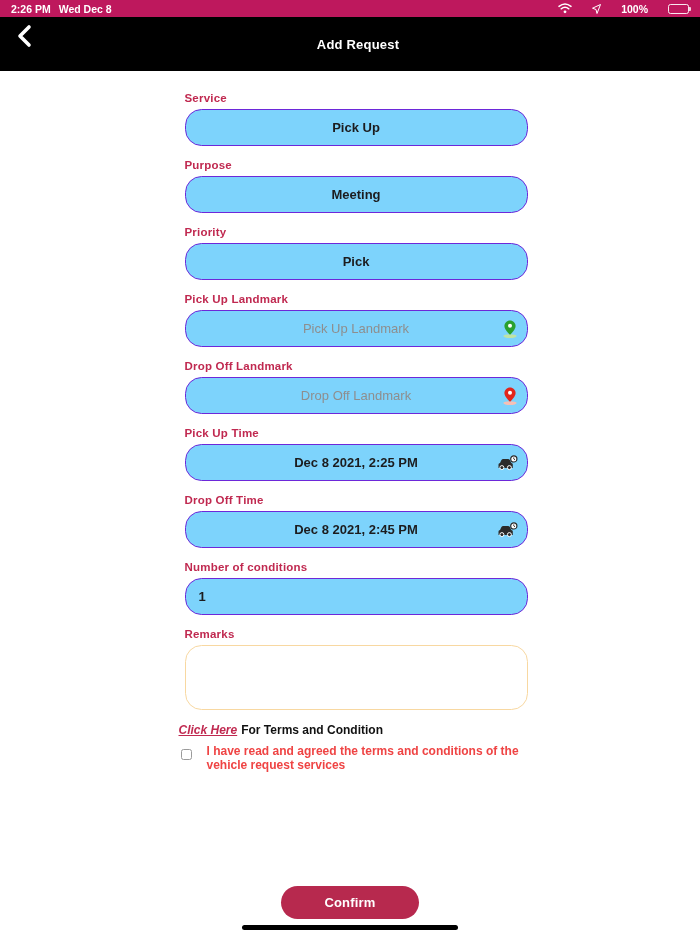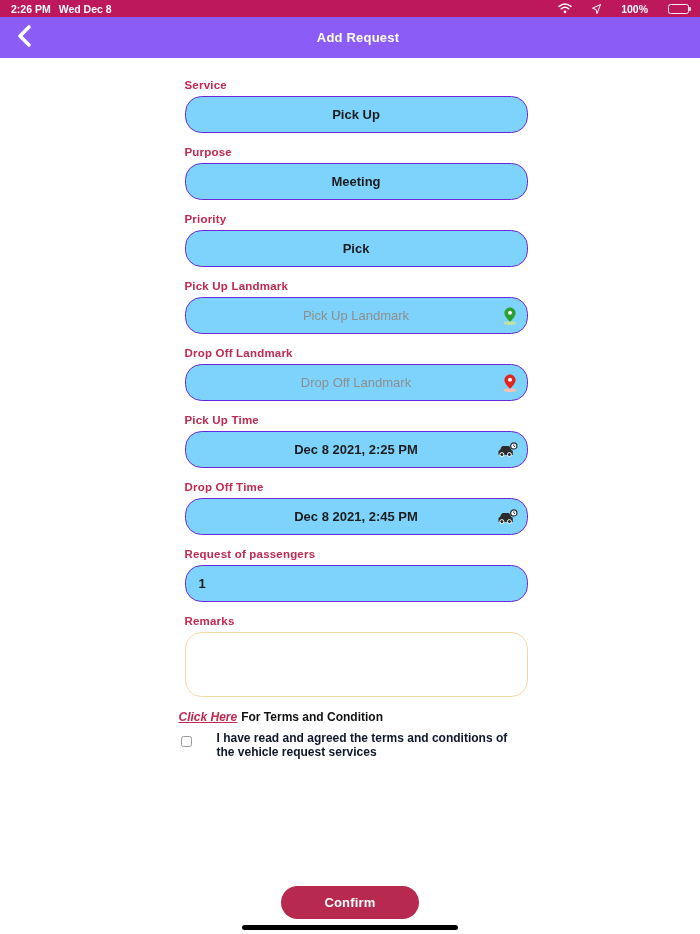--- a/index.html
+++ b/index.html
@@ -14,21 +14,21 @@
   .sb-left span { margin-right:8px; }
   .sb-right { display:flex; align-items:center; gap:20px; }
   .sb-right svg { display:block; }
   .battery { position:relative; width:21px; height:10px; border:1px solid rgba(255,255,255,.9);
              border-radius:2.5px; padding:1px; }
   .battery .fill { width:100%; height:100%; background:#fff; border-radius:1px; }
   .battery .tip { position:absolute; right:-3px; top:2.5px; width:2px; height:4px;
                   background:rgba(255,255,255,.8); border-radius:0 1px 1px 0; }
 
   
-  .header { position:relative; height:41px; background:#8b5cf6; display:flex;
+  .header { position:relative; height:54px; background:#000000; display:flex;
             align-items:center; justify-content:center;padding-left:16px; }
   .back-button { position:absolute; left:6px; top:0; height:41px; width:36px;
                  background:none; border:none; cursor:pointer; display:flex;
                  align-items:center; justify-content:center; }
   .page-title { color:#fff; font-size:13px; font-weight:bold; letter-spacing:.2px; }
 
   
   .content { width:343px; margin:0 auto; padding-top:21px; }
   .group { margin-bottom:13px;margin-left:6px; }
   .field-label { color:#c02950; font-size:11.5px; font-weight:bold; line-height:13px;
@@ -51,21 +51,21 @@
                   font-weight:bold; color:#1c1c1e; display:block; }
 
   
   .terms-line { margin-top:12px; font-size:12px; font-weight:bold; color:#111; }
   .terms-link { color:#c02950; font-style:italic; text-decoration:underline;
                 cursor:pointer; margin-right:4px; }
   .agree-row { display:flex; margin-top:8px; align-items:flex-start; cursor:pointer; }
   .agree-checkbox { appearance:none; -webkit-appearance:none; width:11px; height:11px;
                     border:1.3px solid #9a9a9a; border-radius:2.5px; margin:4px 0 0 2px;
                     background:#fff; cursor:pointer; flex:0 0 auto; }
-  .agree-text { margin-left:25px; font-size:12px; font-weight:bold; color:#0f172a;
+  .agree-text { margin-left:15px; font-size:12px; font-weight:bold; color:#ef4444;
                 line-height:13.5px; width:322px; }
 
   
   .confirm-button { position:absolute; left:50%; transform:translateX(-50%);
                     bottom:15px; width:138px; height:33px; border:none;
                     border-radius:16.5px; background:#b7294e; color:#fff;
                     font-family:"Liberation Sans", sans-serif; font-size:13px;
                     font-weight:bold; cursor:pointer; letter-spacing:.2px; }
   .home-indicator { position:absolute; left:50%; transform:translateX(-50%);
                     bottom:4px; width:216px; height:5px; background:#000;
@@ -182,21 +182,21 @@
             <circle cx="4.9" cy="12.6" r="2" fill="#2b2b2b" stroke="#fff" stroke-width="1"></circle>
             <circle cx="12.4" cy="12.6" r="2" fill="#2b2b2b" stroke="#fff" stroke-width="1"></circle>
             <circle cx="16.8" cy="3.9" r="3.1" fill="#fff" stroke="#2b2b2b" stroke-width="1.2"></circle>
             <path d="M16.8 2.4 L16.8 4 L18 4.9" stroke="#2b2b2b" stroke-width="0.9" fill="none"></path>
           </svg>
         </span>
       </div>
     </div>
 
     <div class="group">
-      <div class="field-label">Request of passengers</div>
+      <div class="field-label">Number of conditions</div>
       <div class="field">
         <input class="left" value="1" style="">
       </div>
     </div>
 
     <div class="group">
       <div class="field-label">Remarks</div>
       <textarea class="remarks-area" style=""></textarea>
     </div>
 

